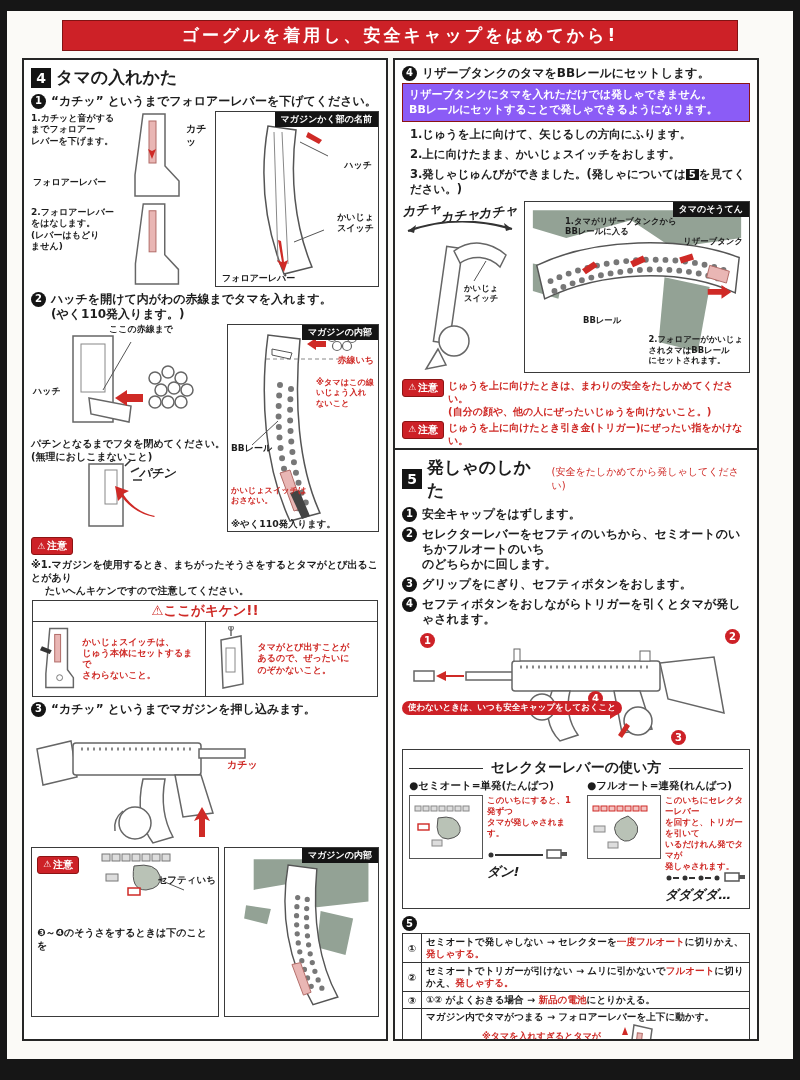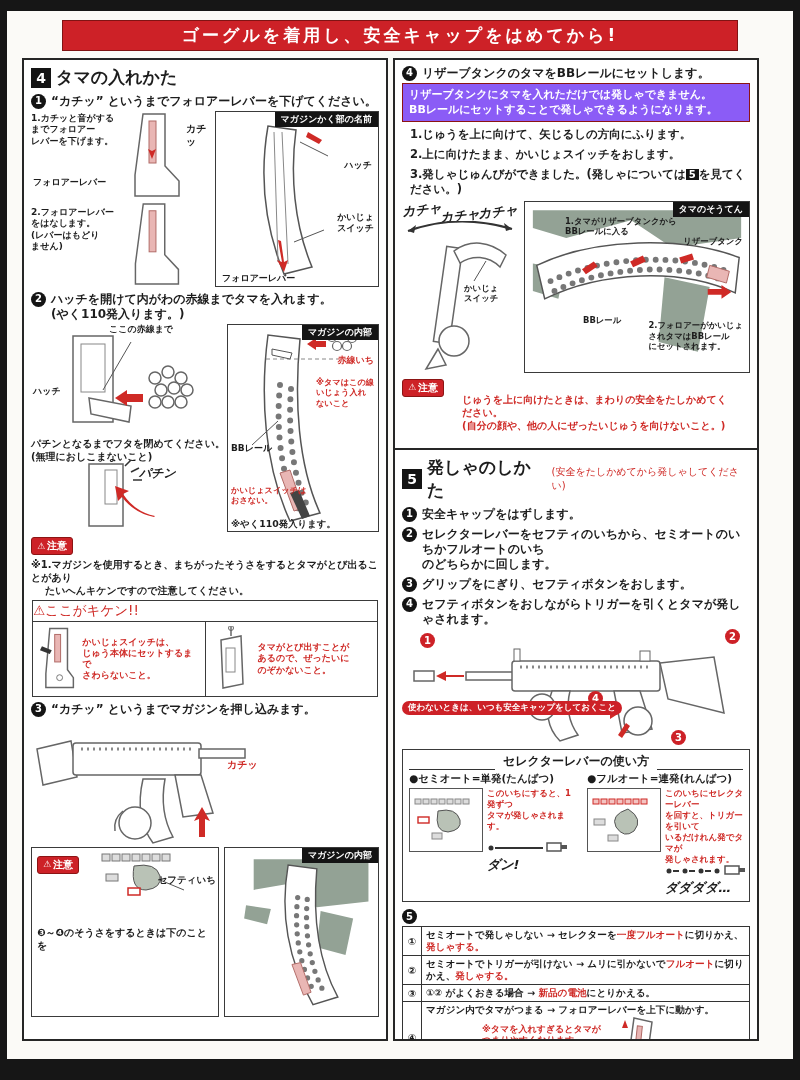--- a/index.html
+++ b/index.html
@@ -20,30 +20,30 @@
   .red{color:#cf2a26}
   .lbl{font-size:9px;font-weight:bold;line-height:1.25}
   .fighead{background:#141414;color:#fff;font-size:9px;font-weight:bold;padding:1px 6px;display:inline-block}
   .figbox{border:1.5px solid #3a3a3a;position:relative;background:#fff}
   .figbox .fighead{position:absolute;top:0;right:0}
   .warnrow{display:flex;gap:4px;align-items:flex-start;margin:3px 0}
   .wbadge{display:inline-flex;align-items:center;gap:2px;background:#cd2127;color:#fff;font-size:10px;font-weight:bold;padding:1px 5px;border-radius:3px;flex:0 0 auto;border:1px solid #8c1414}
   .wbadge .tri{font-size:9px;line-height:1}
   .note{font-size:10px;font-weight:bold;line-height:1.3;margin:2px 0}
   .dbox{border:1.5px solid #3a3a3a;margin:3px 1px}
-  .dtitle{text-align:left;color:#cf2a26;font-size:13.5px;font-weight:normal;border-bottom:1.5px solid #3a3a3a;padding:1px 0}
+  .dtitle{text-align:center;color:#cf2a26;font-size:13.5px;font-weight:bold;border-bottom:1.5px solid #3a3a3a;padding:1px 0}
   .dcols{display:flex}
   .dcell{flex:1;padding:4px 5px;display:flex;gap:5px;align-items:center}
   .dcell+.dcell{border-left:1.5px solid #3a3a3a}
   .redbox{background:#8b5cf6;border:1px solid #8c1414;color:#fff;font-size:11px;font-weight:bold;padding:3px 6px;line-height:1.4;margin:2px 0 4px}
   .numline{font-size:11.5px;font-weight:bold;margin:5px 0 0 8px;line-height:1.3}
   .numline .inlsq{background:#141414;color:#fff;padding:0 3px;font-size:10px}
   .pillred{background:#cd2127;color:#fff;font-size:8.5px;font-weight:bold;border-radius:8px;padding:1px 6px;display:inline-block}
   .selbox{border:1.5px solid #3a3a3a;margin-top:4px;padding:1px 6px 4px}
-  .seltitle{display:flex;align-items:flex-end;gap:8px;font-size:12px;font-weight:bold;margin:2px 0 2px}
+  .seltitle{display:flex;align-items:center;gap:8px;font-size:14px;font-weight:bold;margin:8px 0 2px}
   .seltitle:before,.seltitle:after{content:"";flex:1;border-top:1.5px solid #333}
   .selcols{display:flex;gap:16px}
   .selcol{flex:1}
   .selhead{font-size:10.5px;font-weight:bold}
   .selrow{display:flex;gap:4px;margin-top:2px}
   .selfig{width:72px;height:62px;border:1.2px solid #555;flex:0 0 72px;position:relative;background:#fff}
   .seltxt{font-size:8.5px;font-weight:bold;color:#cf2a26;line-height:1.3}
   .sound{font-size:13px;font-weight:bold;font-style:italic}
   .ttab{border:1.5px solid #333;margin-top:2px}
   .trow{display:flex;border-bottom:1.5px solid #333;align-items:stretch}
@@ -348,34 +348,34 @@
               <path d="M70,58 l-12,8 l4,5 l12,-8 z M120,52 l-13,6 l3,6 l13,-6 z M170,50 l-13,4 l2,6 l13,-4 z" fill="#cf2a26"></path>
               <path d="M188,62 l20,6 l-3,12 l-20,-6 z" fill="#e9b6b4" stroke="#b06a66"></path>
               <path d="M186,86 h14 v-4 l10,7 l-10,7 v-4 h-14 z" fill="#cf2a26"></path>
             </svg>
             <div class="lbl abs" style="left:40px;top:14px;font-size:8.4px">
               <div>1.タマがリザーブタンクから</div>
               <div>BBレールに入る</div>
             </div>
             <span class="lbl abs" style="right:6px;top:34px;font-size:8.4px">リザーブタンク</span>
             <span class="lbl abs" style="left:58px;bottom:46px;font-size:8.4px">BBレール</span>
-            <div class="lbl abs" style="right:6px;bottom:20px;font-size:8.4px">
+            <div class="lbl abs" style="right:6px;bottom:6px;font-size:8.4px">
               <div>2.フォロアーがかいじょ</div>
               <div>されタマはBBレール</div>
               <div>にセットされます。</div>
             </div>
           </div>
         </div>
 
         <div class="warnrow" style="margin-top:6px">
           <span class="wbadge">
               <span class="tri">⚠</span>
               <span>注意</span>
             </span>
-          <span class="note red" style="margin:14px"><span>じゅうを上に向けたときは、まわりの安全をたしかめてください。</span><br>
+          <span class="note red" style="margin:0"><span>じゅうを上に向けたときは、まわりの安全をたしかめてください。</span><br>
           <span>(自分の顔や、他の人にぜったいじゅうを向けないこと。)</span></span>
         </div>
         <div class="warnrow">
           <span class="wbadge">
               <span class="tri">⚠</span>
               <span>注意</span>
             </span>
           <span class="note red" style="margin:0">じゅうを上に向けたとき引き金(トリガー)にぜったい指をかけない。</span>
         </div>
 

